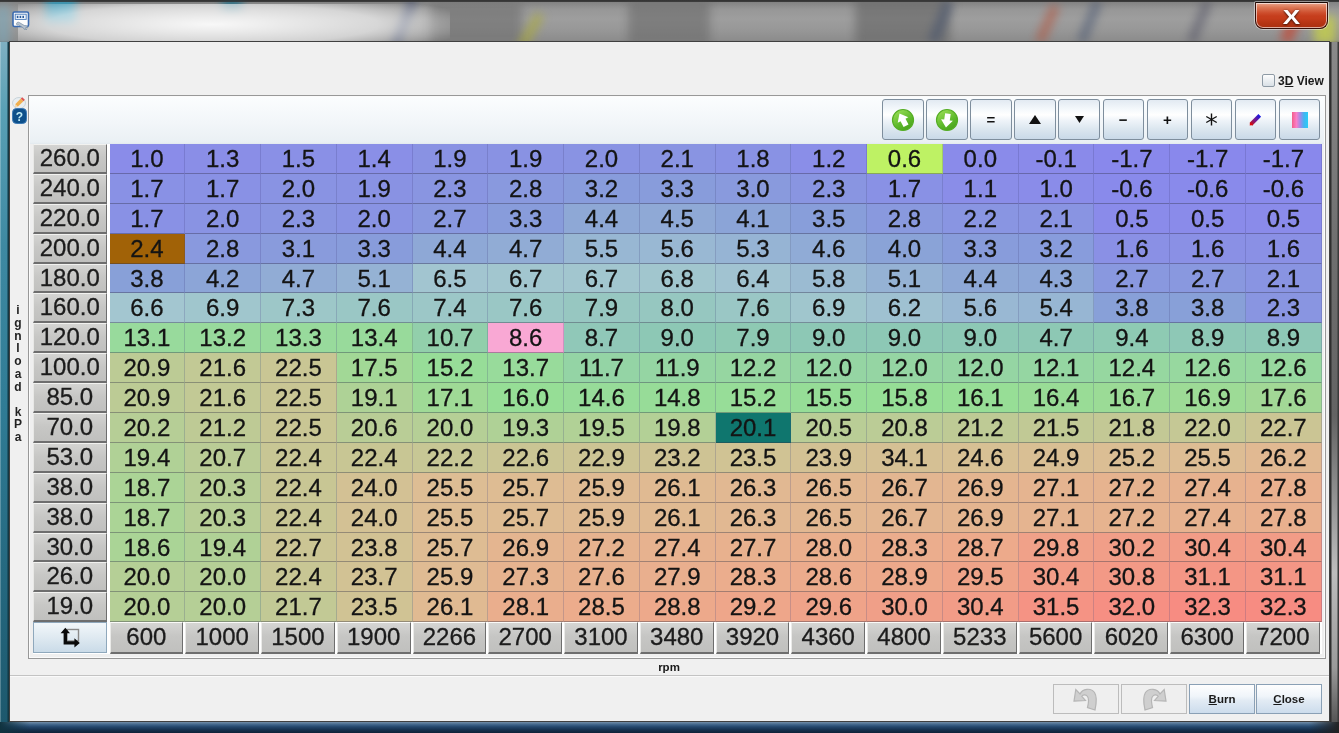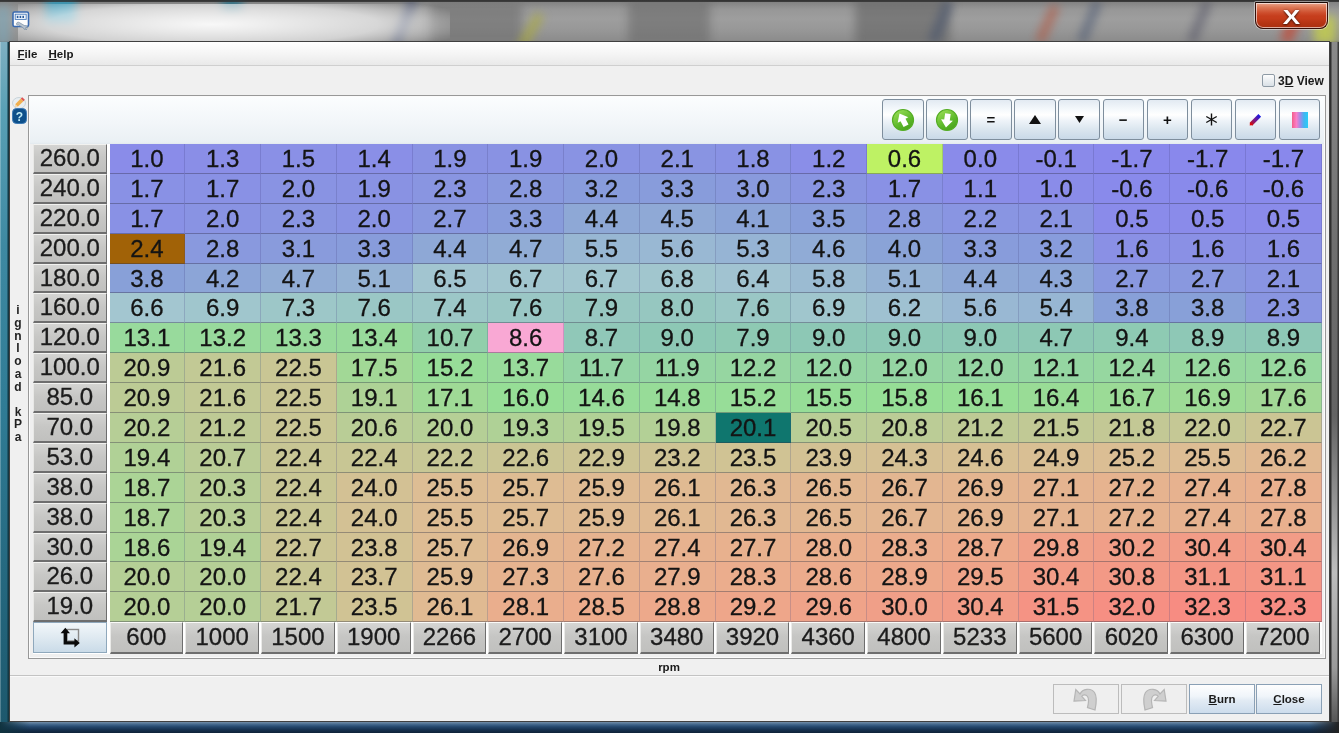--- a/index.html
+++ b/index.html
@@ -107,24 +107,20 @@
 <rect x="10.4" y="4.8" width="1.6" height="2.2" fill="#2a5a9a"></rect>
 <path d="M4.5 13.2 C 4.2 11.6, 6 10.6, 7.3 11.5 L12.8 14.8 C 14.4 14.2, 16 15.4, 15.7 17 L 13.9 16.3 L 13.2 17.6 L 14.9 18.4 C 13.6 19.4, 11.7 18.6, 11.6 17 L6.2 13.8 C 5.5 14.3, 4.7 14, 4.5 13.2 Z" fill="#b8c4d0" stroke="#788ca0" stroke-width="0.7"></path>
 </svg></div>
   </div>
   <div class="abs" id="bleft"></div>
   <div class="abs" id="bright"></div>
   <div class="abs" id="bbottom"></div>
   <div class="abs" id="bbl"></div>
   <div class="abs" id="bbr"></div>
   <div class="abs" id="client"></div>
-  <div class="abs" id="menubar">
-    <span class="mitem" style="left:7.5px"><u>F</u>ile</span>
-    <span class="mitem" style="left:38.5px"><u>H</u>elp</span>
-  </div>
   <div class="abs" id="row2"></div>
   <div class="abs" id="cb3d"></div>
   <div class="abs" id="lbl3d">3<u>D</u> View</div>
   <div class="abs" id="panel"></div>
   <div class="abs" id="tstrip"></div>
   <div class="tbtn" style="left:882.0px">
       <svg width="24" height="24" viewBox="0 0 24 24">
         <defs>
           <linearGradient id="gg1" x1="0.2" y1="0" x2="0.8" y2="1">
             <stop offset="0" stop-color="#9ade55"></stop>
@@ -399,21 +395,21 @@
 <div class="dc" style="background:rgb(176,209,150)">19.4</div>
 <div class="dc" style="background:rgb(186,204,150)">20.7</div>
 <div class="dc" style="background:rgb(200,198,148)">22.4</div>
 <div class="dc" style="background:rgb(200,198,148)">22.4</div>
 <div class="dc" style="background:rgb(199,199,149)">22.2</div>
 <div class="dc" style="background:rgb(202,197,148)">22.6</div>
 <div class="dc" style="background:rgb(204,196,148)">22.9</div>
 <div class="dc" style="background:rgb(206,195,148)">23.2</div>
 <div class="dc" style="background:rgb(208,195,148)">23.5</div>
 <div class="dc" style="background:rgb(211,193,148)">23.9</div>
-<div class="dc" style="background:rgb(213,192,148)">24.3</div>
+<div class="dc" style="background:rgb(213,192,148)">34.1</div>
 <div class="dc" style="background:rgb(215,192,148)">24.6</div>
 <div class="dc" style="background:rgb(217,191,148)">24.9</div>
 <div class="dc" style="background:rgb(219,190,148)">25.2</div>
 <div class="dc" style="background:rgb(221,189,148)">25.5</div>
 <div class="dc" style="background:rgb(225,185,146)">26.2</div>
 <div class="rh">38.0</div>
 <div class="dc" style="background:rgb(171,212,150)">18.7</div>
 <div class="dc" style="background:rgb(183,206,150)">20.3</div>
 <div class="dc" style="background:rgb(200,198,148)">22.4</div>
 <div class="dc" style="background:rgb(211,193,148)">24.0</div>

